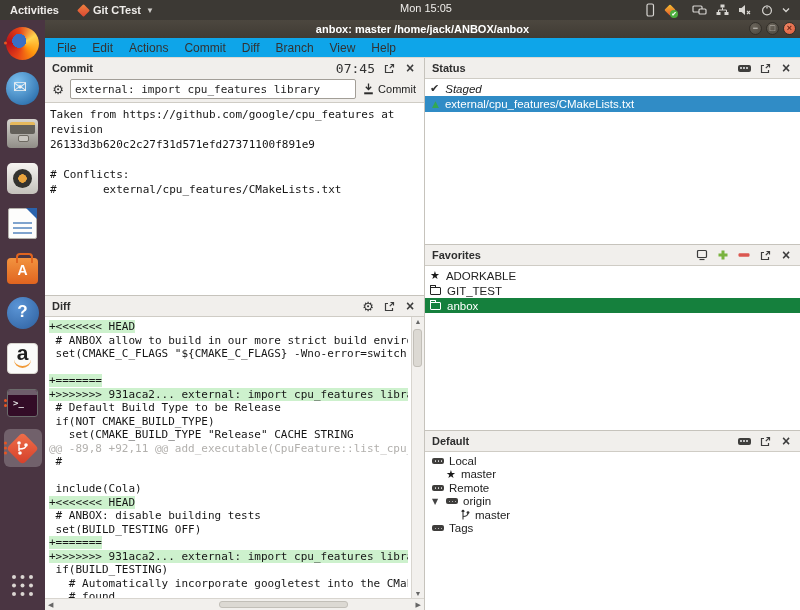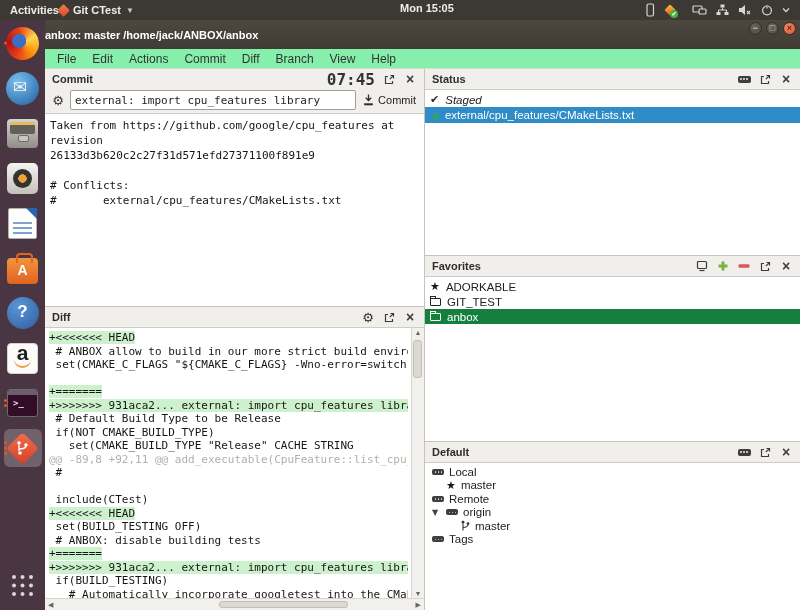--- a/index.html
+++ b/index.html
@@ -2,25 +2,25 @@
 <html><head>
 <meta charset="utf-8">
 <style>
   *{margin:0;padding:0;box-sizing:border-box}
   html,body{background:#222}
   body{font-family:"Liberation Sans",sans-serif}
   .screen{position:relative;width:800px;height:610px;overflow:hidden;background:#f1efec}
 
   
   .topbar{height:20px;background:#3c3934;color:#efedea;display:flex;align-items:center;padding:0 10px;font-size:11px;font-weight:bold;position:relative}
-  .tb-left{display:flex;align-items:center;}
+  .tb-left{display:flex;align-items:center;gap:20px}
   .tb-appmenu{display:flex;align-items:center;gap:5px}
   .tb-diamond{width:9px;height:9px;background:linear-gradient(135deg,#f0823f,#da4632);transform:rotate(45deg);border-radius:1px;display:inline-block}
   .tb-caret{font-size:8px;color:#cfcdc9}
-  .tb-clock{position:absolute;left:400px;top:0;height:15px;display:flex;align-items:center;font-weight:bold}
+  .tb-clock{position:absolute;left:400px;top:0;height:15px;display:flex;align-items:center;font-weight:normal}
   .tb-right{margin-left:auto;display:flex;align-items:center;gap:9px}
   .tray{display:flex;align-items:center;justify-content:center;height:20px}
   .tray svg{display:block}
   .tray-diamond{position:relative;width:13px;height:13px}
   .tray-diamond .d{position:absolute;left:2px;top:2px;width:8px;height:8px;background:linear-gradient(135deg,#f6c02e,#e35b2e);transform:rotate(45deg);border-radius:1px}
   .tray-diamond .b{position:absolute;right:-1px;bottom:-1px;width:8px;height:8px;border-radius:50%;background:#4caf3f;color:#fff;font-size:6px;line-height:8px;text-align:center;font-weight:bold}
 
   
   .below{display:flex;height:590px}
   .dock{width:45px;background:#4a3542;display:flex;flex-direction:column;align-items:center;padding:4px 0 6px;gap:7px;flex:none}
@@ -52,35 +52,35 @@
   .ic-terminal::after{content:">_";position:absolute;left:5px;top:8px;color:#e6e6e6;font:bold 9px "DejaVu Sans Mono",monospace}
   .ic-cola{width:31px;height:31px;position:relative}
   .ic-cola::before{content:"";position:absolute;inset:4px;background:linear-gradient(135deg,#f0704a,#d43f2a);transform:rotate(45deg);border-radius:4px}
   .ic-cola svg{position:absolute;left:8px;top:7px}
   .ic-apps{width:25px;height:25px;position:relative}
   .ic-apps::after{content:"";position:absolute;left:2px;top:2px;width:4px;height:4px;border-radius:50%;background:#dbd6d2;box-shadow:8.5px 0 #dbd6d2,17px 0 #dbd6d2,0 8.5px #dbd6d2,8.5px 8.5px #dbd6d2,17px 8.5px #dbd6d2,0 17px #dbd6d2,8.5px 17px #dbd6d2,17px 17px #dbd6d2}
   .dock-spacer{flex:1}
 
   
   .window{flex:1;display:flex;flex-direction:column;min-width:0}
-  .titlebar{height:29px;background:linear-gradient(#4c473f,#403b34);display:flex;align-items:center;position:relative;color:#fff;font-weight:bold;font-size:11px;flex:none}
+  .titlebar{height:18px;background:linear-gradient(#4c473f,#403b34);display:flex;align-items:center;justify-content:center;position:relative;color:#fff;font-weight:bold;font-size:11px;flex:none}
   .win-controls{position:absolute;right:4px;top:2px;display:flex;gap:4px}
   .wc{width:13px;height:13px;border-radius:50%;background:radial-gradient(circle at 35% 30%,#6a645a,#4b463e);border:1px solid #332f29;color:#c9c5bd;font-size:9px;line-height:11px;text-align:center}
   .wc.close{background:radial-gradient(circle at 35% 30%,#ef8766,#dd5a38);color:#6a2414;font-weight:bold}
-  .menubar{height:20px;background:#86efac;border-bottom:1px solid #dcd9d3;display:flex;align-items:center;padding-left:4px;font-size:12px;color:#333;flex:none}
+  .menubar{height:20px;background:#0ea5e9;border-bottom:1px solid #dcd9d3;display:flex;align-items:center;padding-left:4px;font-size:12px;color:#333;flex:none}
   .menu-item{padding:0 8px}
   .content{flex:1;display:flex;min-height:0}
   .col-left{width:380px;flex:none;display:flex;flex-direction:column;border-right:1px solid #c6c3bc}
   .col-right{flex:1;display:flex;flex-direction:column;min-width:0}
 
   
   .panel{display:flex;flex-direction:column;min-height:0}
   .panel-header{height:20px;flex:none;display:flex;align-items:center;gap:7px;padding:0 7px;background:#f1efec;font-size:11px;font-weight:bold;color:#2e2e2e}
   .panel-header .spacer{flex:1}
-  .hdr-small{font-weight:bold;font-size:16px;color:#333}
+  .hdr-small{font-weight:normal;font-size:13px;color:#333}
   .hdr-btn{display:flex;align-items:center;justify-content:center;width:14px;height:14px;color:#3c3c3c}
   .close-x{font-size:14px;font-weight:bold;color:#3c3c3c;line-height:12px}
   .gear{font-family:"DejaVu Sans",sans-serif;font-size:13px;color:#333;line-height:13px}
   .t-pill{display:inline-block;width:13px;height:7px;background:#3f3e3c;border-radius:2px;position:relative;flex:none}
   .t-pill::after{content:"";position:absolute;left:2.6px;top:2.6px;width:1.6px;height:1.6px;border-radius:50%;background:#ddd;box-shadow:3px 0 0 #ddd,6px 0 0 #ddd}
 
   
   .commit-panel{height:237px;flex:none}
   .commit-toolbar{display:flex;align-items:center;gap:5px;padding:1px 6px 3px;flex:none}
   .commit-input{flex:1;height:20px;border:1px solid #a29e97;border-radius:2px;background:#fff;color:#1d1d1d;font:11px "DejaVu Sans Mono",monospace;padding:0 4px}
@@ -337,24 +337,24 @@
                 <div class="diff-line ctx"><span> set(CMAKE_C_FLAGS "${CMAKE_C_FLAGS} -Wno-error=switch-</span></div>
                 <div class="diff-line ctx"><span></span></div>
                 <div class="diff-line marker"><span>+=======</span></div>
                 <div class="diff-line marker"><span>+&gt;&gt;&gt;&gt;&gt;&gt;&gt; 931aca2... external: import cpu_features libra</span></div>
                 <div class="diff-line ctx"><span> # Default Build Type to be Release</span></div>
                 <div class="diff-line ctx"><span> if(NOT CMAKE_BUILD_TYPE)</span></div>
                 <div class="diff-line ctx"><span>   set(CMAKE_BUILD_TYPE "Release" CACHE STRING</span></div>
                 <div class="diff-line hunk"><span>@@ -89,8 +92,11 @@ add_executable(CpuFeature::list_cpu_</span></div>
                 <div class="diff-line ctx"><span> #</span></div>
                 <div class="diff-line ctx"><span></span></div>
-                <div class="diff-line ctx"><span> include(CTest)</span></div>
+                <div class="diff-line ctx"><span> include(Cola)</span></div>
                 <div class="diff-line marker"><span>+&lt;&lt;&lt;&lt;&lt;&lt;&lt; HEAD</span></div>
+                <div class="diff-line ctx"><span> # ANBOX: disable building tests</span></div>
                 <div class="diff-line ctx"><span> set(BUILD_TESTING OFF)</span></div>
-                <div class="diff-line ctx"><span> # ANBOX: disable building tests</span></div>
                 <div class="diff-line marker"><span>+=======</span></div>
                 <div class="diff-line marker"><span>+&gt;&gt;&gt;&gt;&gt;&gt;&gt; 931aca2... external: import cpu_features libra</span></div>
                 <div class="diff-line ctx"><span> if(BUILD_TESTING)</span></div>
                 <div class="diff-line ctx"><span>   # Automatically incorporate googletest into the CMak</span></div>
                 <div class="diff-line ctx"><span>   # found</span></div>
               </div>
           </div>
         </div>
 
         <div class="col-right">

